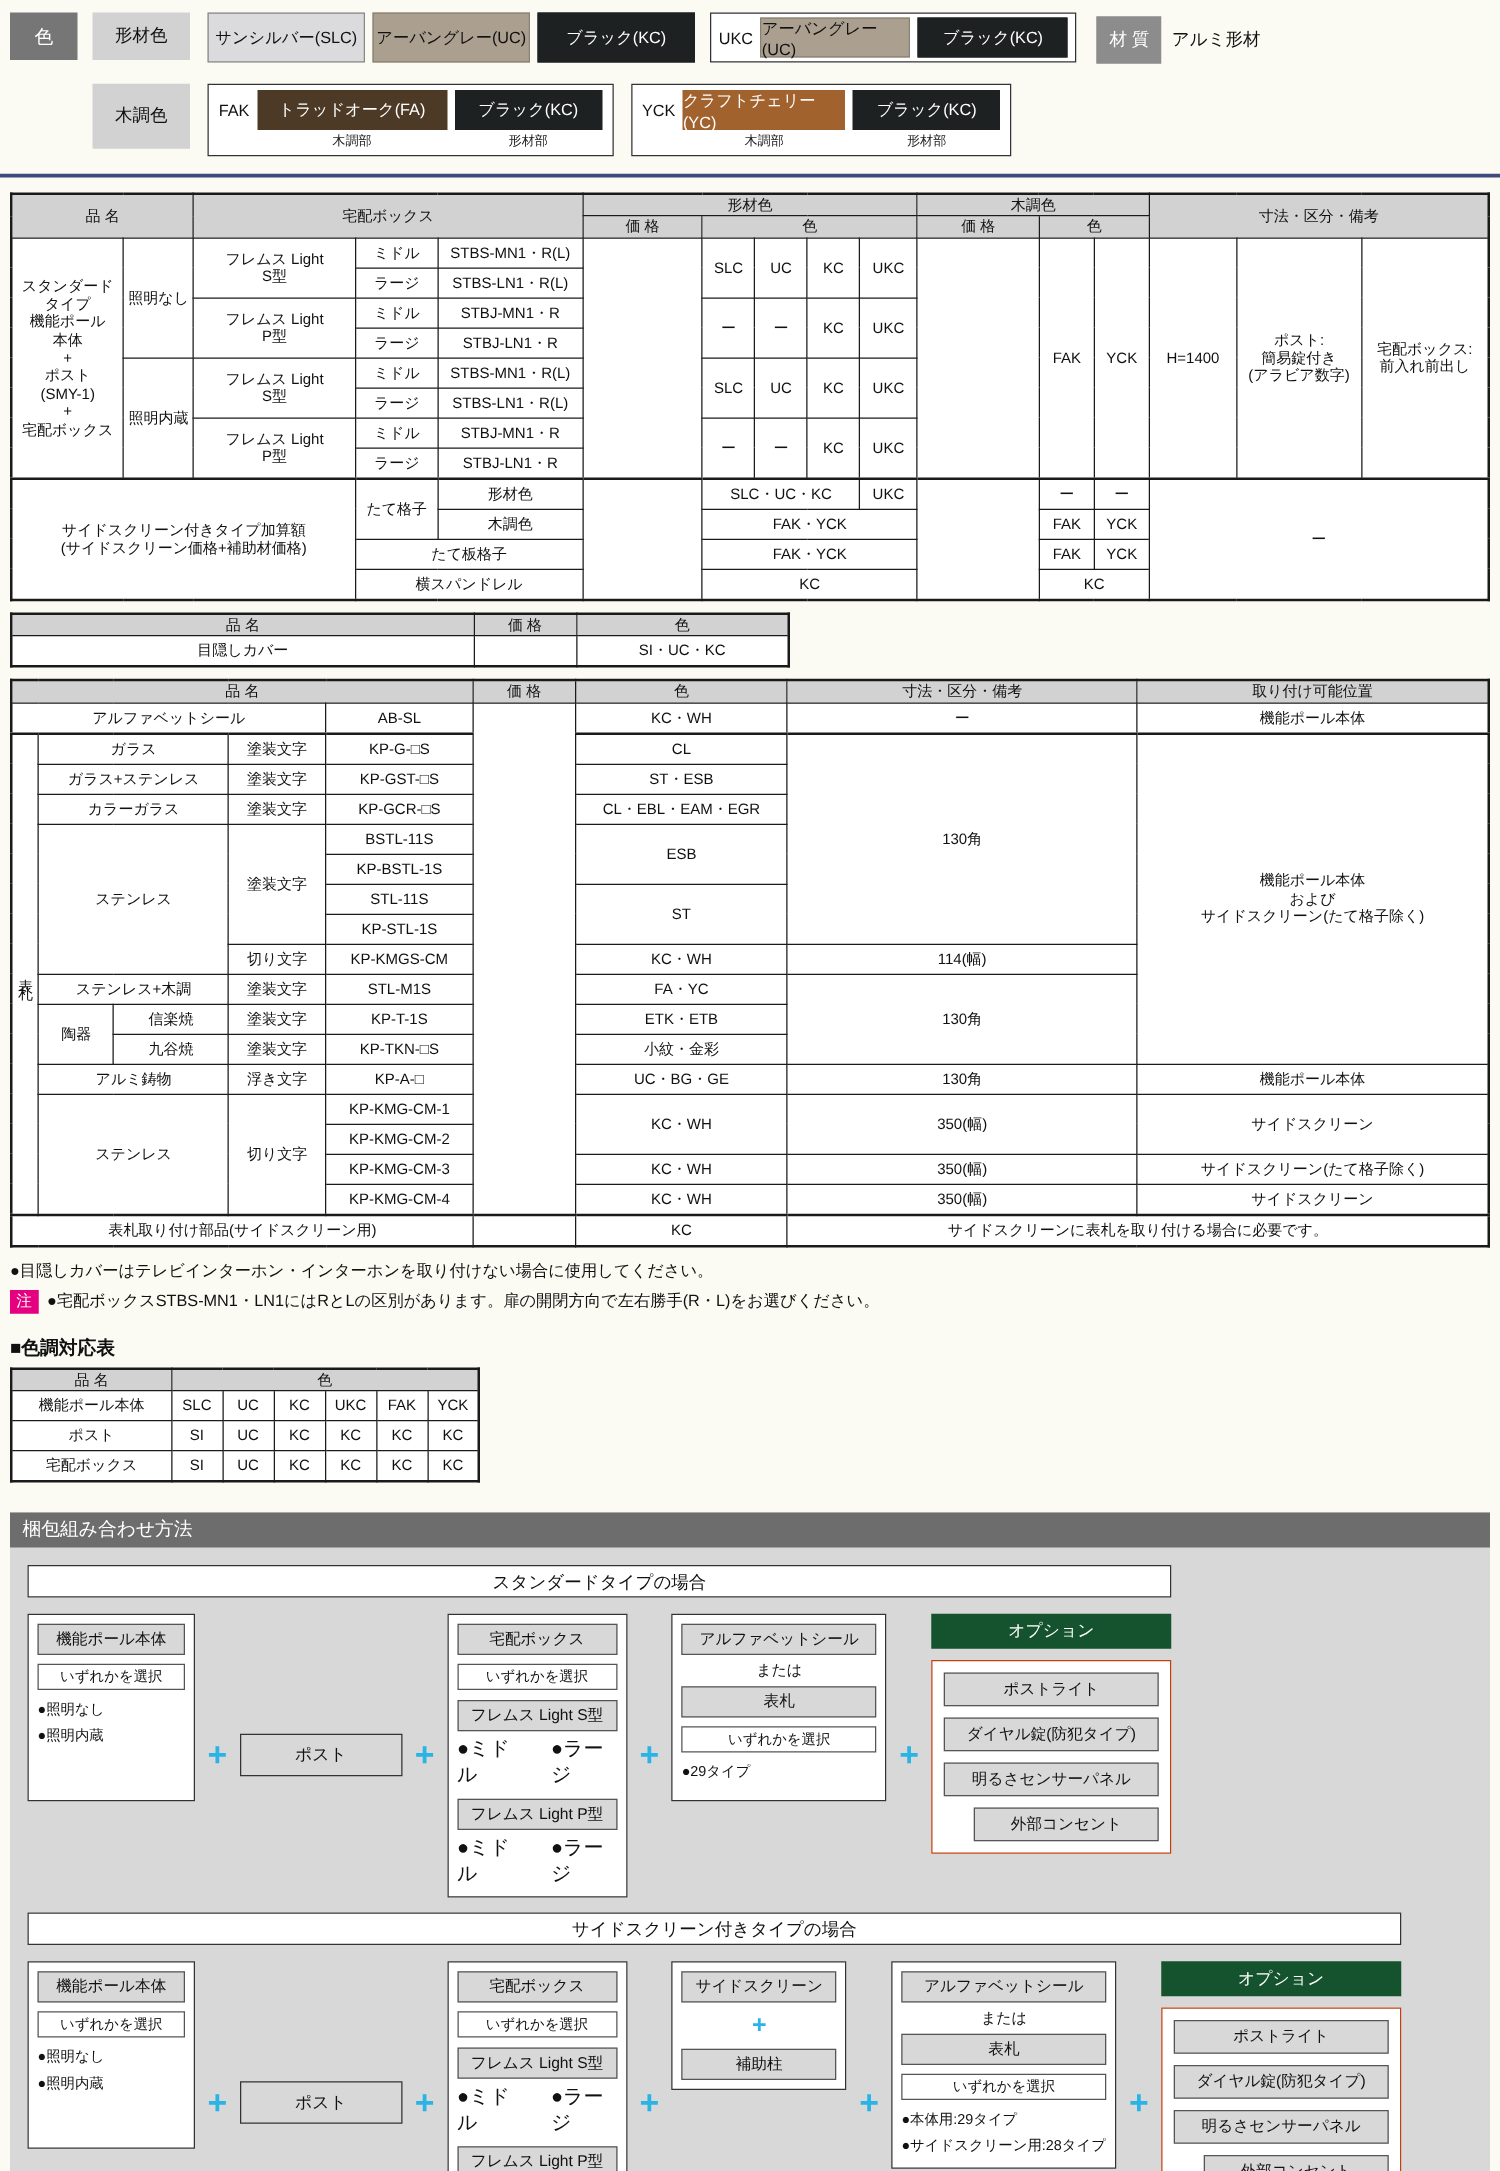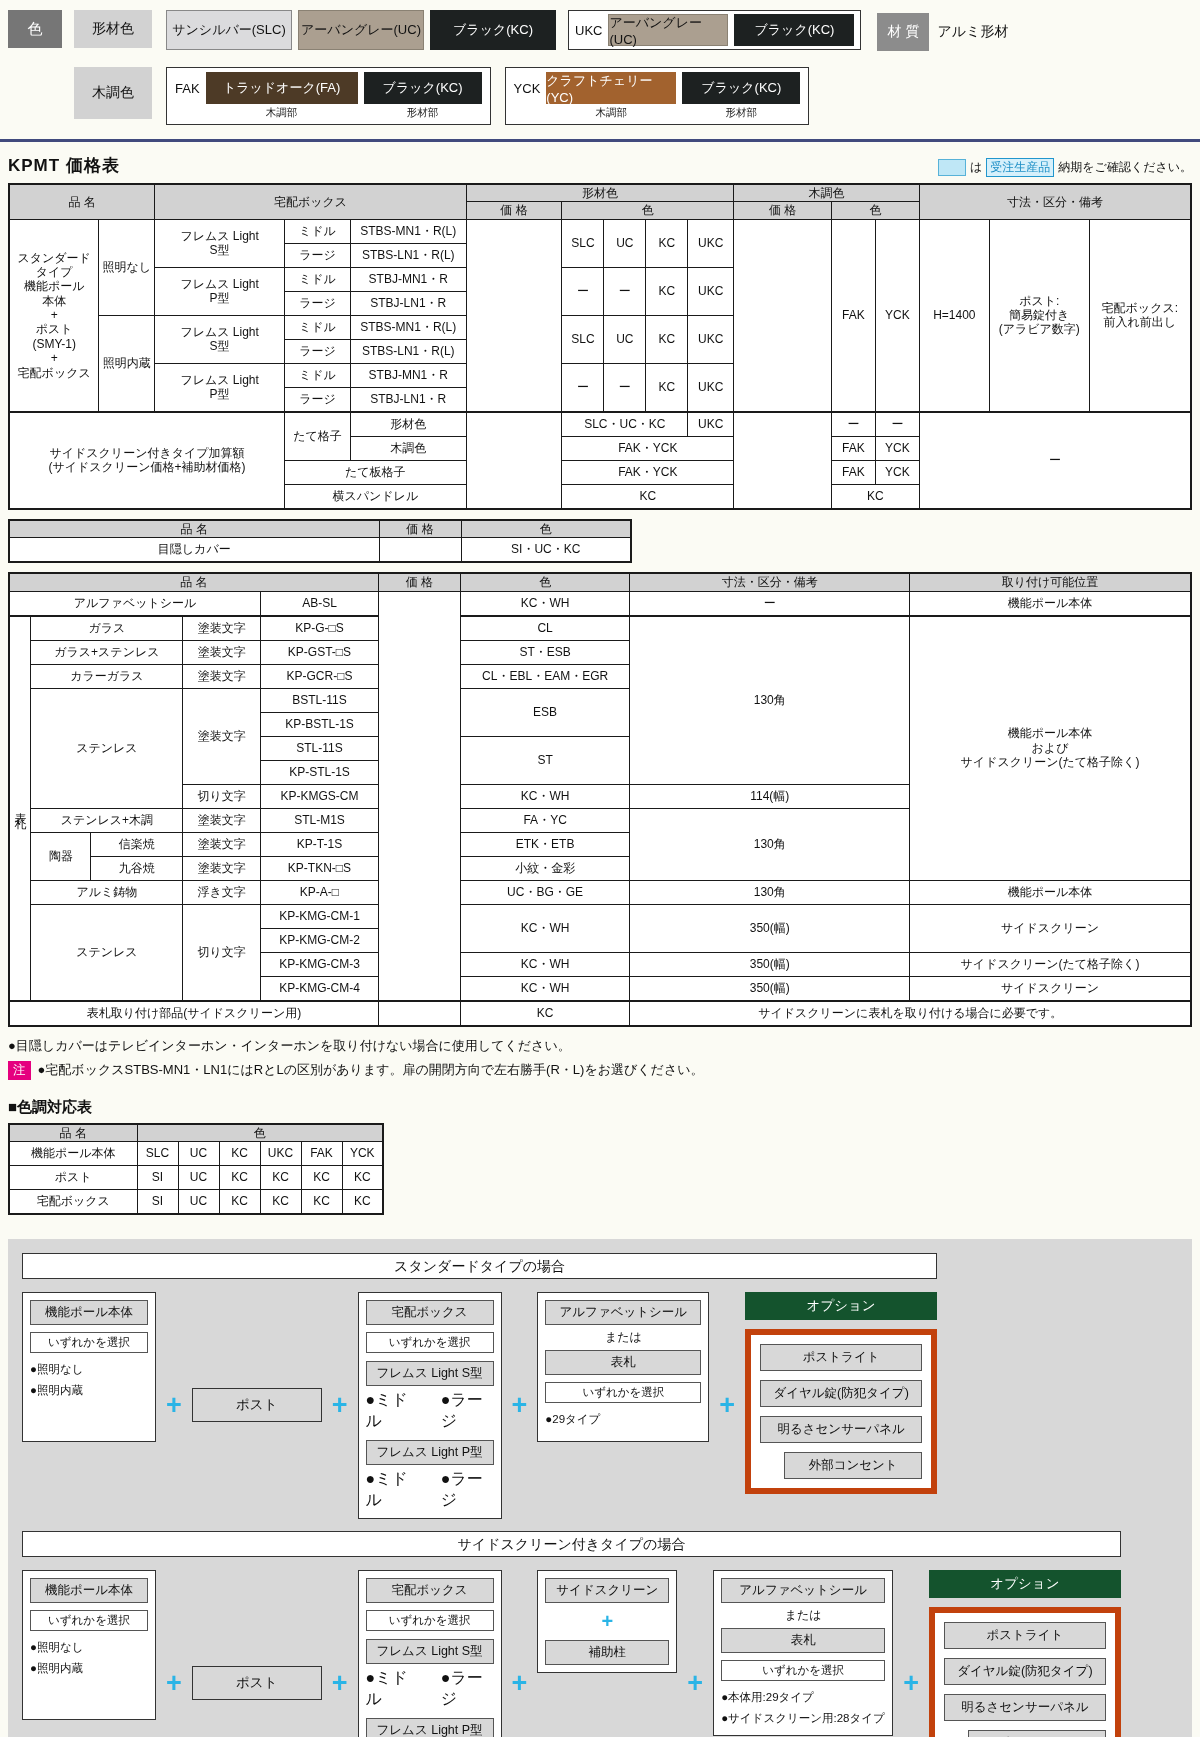--- a/index.html
+++ b/index.html
@@ -64,21 +64,21 @@
   .or{text-align:center;font-size:12px;margin:4px 0;}
   .post{align-self:center;width:128px;background:#d8d8d8;border:1px solid #333;text-align:center;font-size:13.5px;padding:7px 0;}
   .plus{align-self:center;color:#2ab4e6;font-size:27px;font-weight:bold;margin:0 1px;line-height:1;}
   .w-pole{width:134px;min-height:150px;}
   .w-del{width:144px;}
   .w-seal{width:172px;min-height:150px;}
   .w-seal2{width:180px;min-height:150px;}
   .w-ss{width:140px;}
   .optgrp{width:192px;}
   .opt-head{background:#14532d;color:#fff;text-align:center;font-size:13.5px;padding:5px 0;}
-  .opt-box{margin-top:9px;background:#fff;border:6px solid #c2410c;padding:9px;}
+  .opt-box{margin-top:9px;background:#fff;border:1px solid #c2410c;padding:9px;}
   .opt-item{background:#d8d8d8;border:1px solid #555;text-align:center;font-size:12.5px;padding:4px 0;margin-bottom:9px;}
   .opt-item:last-child{margin-bottom:0;margin-left:24px;}
   .ssplus{color:#2ab4e6;text-align:center;font-size:20px;font-weight:bold;margin:7px 0;}
 </style>
 </head>
 <body>
 
 <div class="page">
 
   <div>
@@ -120,29 +120,20 @@
         <div class="wood-col">
           <div class="swatch sw-kc2">ブラック(KC)</div>
           <div class="cap">形材部</div>
         </div>
       </div>
     </div>
   </div>
 
   <div class="divider"></div>
 
-  <div class="title-row">
-    <h1>KPMT 価格表</h1>
-    <div class="order-note">
-      <span class="blue-swatch"></span>
-      <span>は</span>
-      <span class="order-badge">受注生産品</span>
-      <span>納期をご確認ください。</span>
-    </div>
-  </div>
 
   <table class="t">
     <colgroup>
       <col style="width:90px">
         <col style="width:56px">
         <col style="width:130px">
         <col style="width:66px">
         <col style="width:116px">
       <col style="width:96px">
         <col style="width:42px">
@@ -479,20 +470,21 @@
       <td>UC</td>
       <td>KC</td>
       <td>KC</td>
       <td>KC</td>
       <td>KC</td>
     </tr>
   </tbody>
     </table>
 
   <div class="pack">
+    <div class="pack-title">梱包組み合わせ方法</div>
 
     <div class="section">
       <div class="sec-inner">
         <div class="sec-head">スタンダードタイプの場合</div>
         <div class="flow">
           <div class="pbox w-pole">
             <div class="bar">機能ポール本体</div>
             <div class="sel">いずれかを選択</div>
             <div class="bul">
               <div>●照明なし</div>

